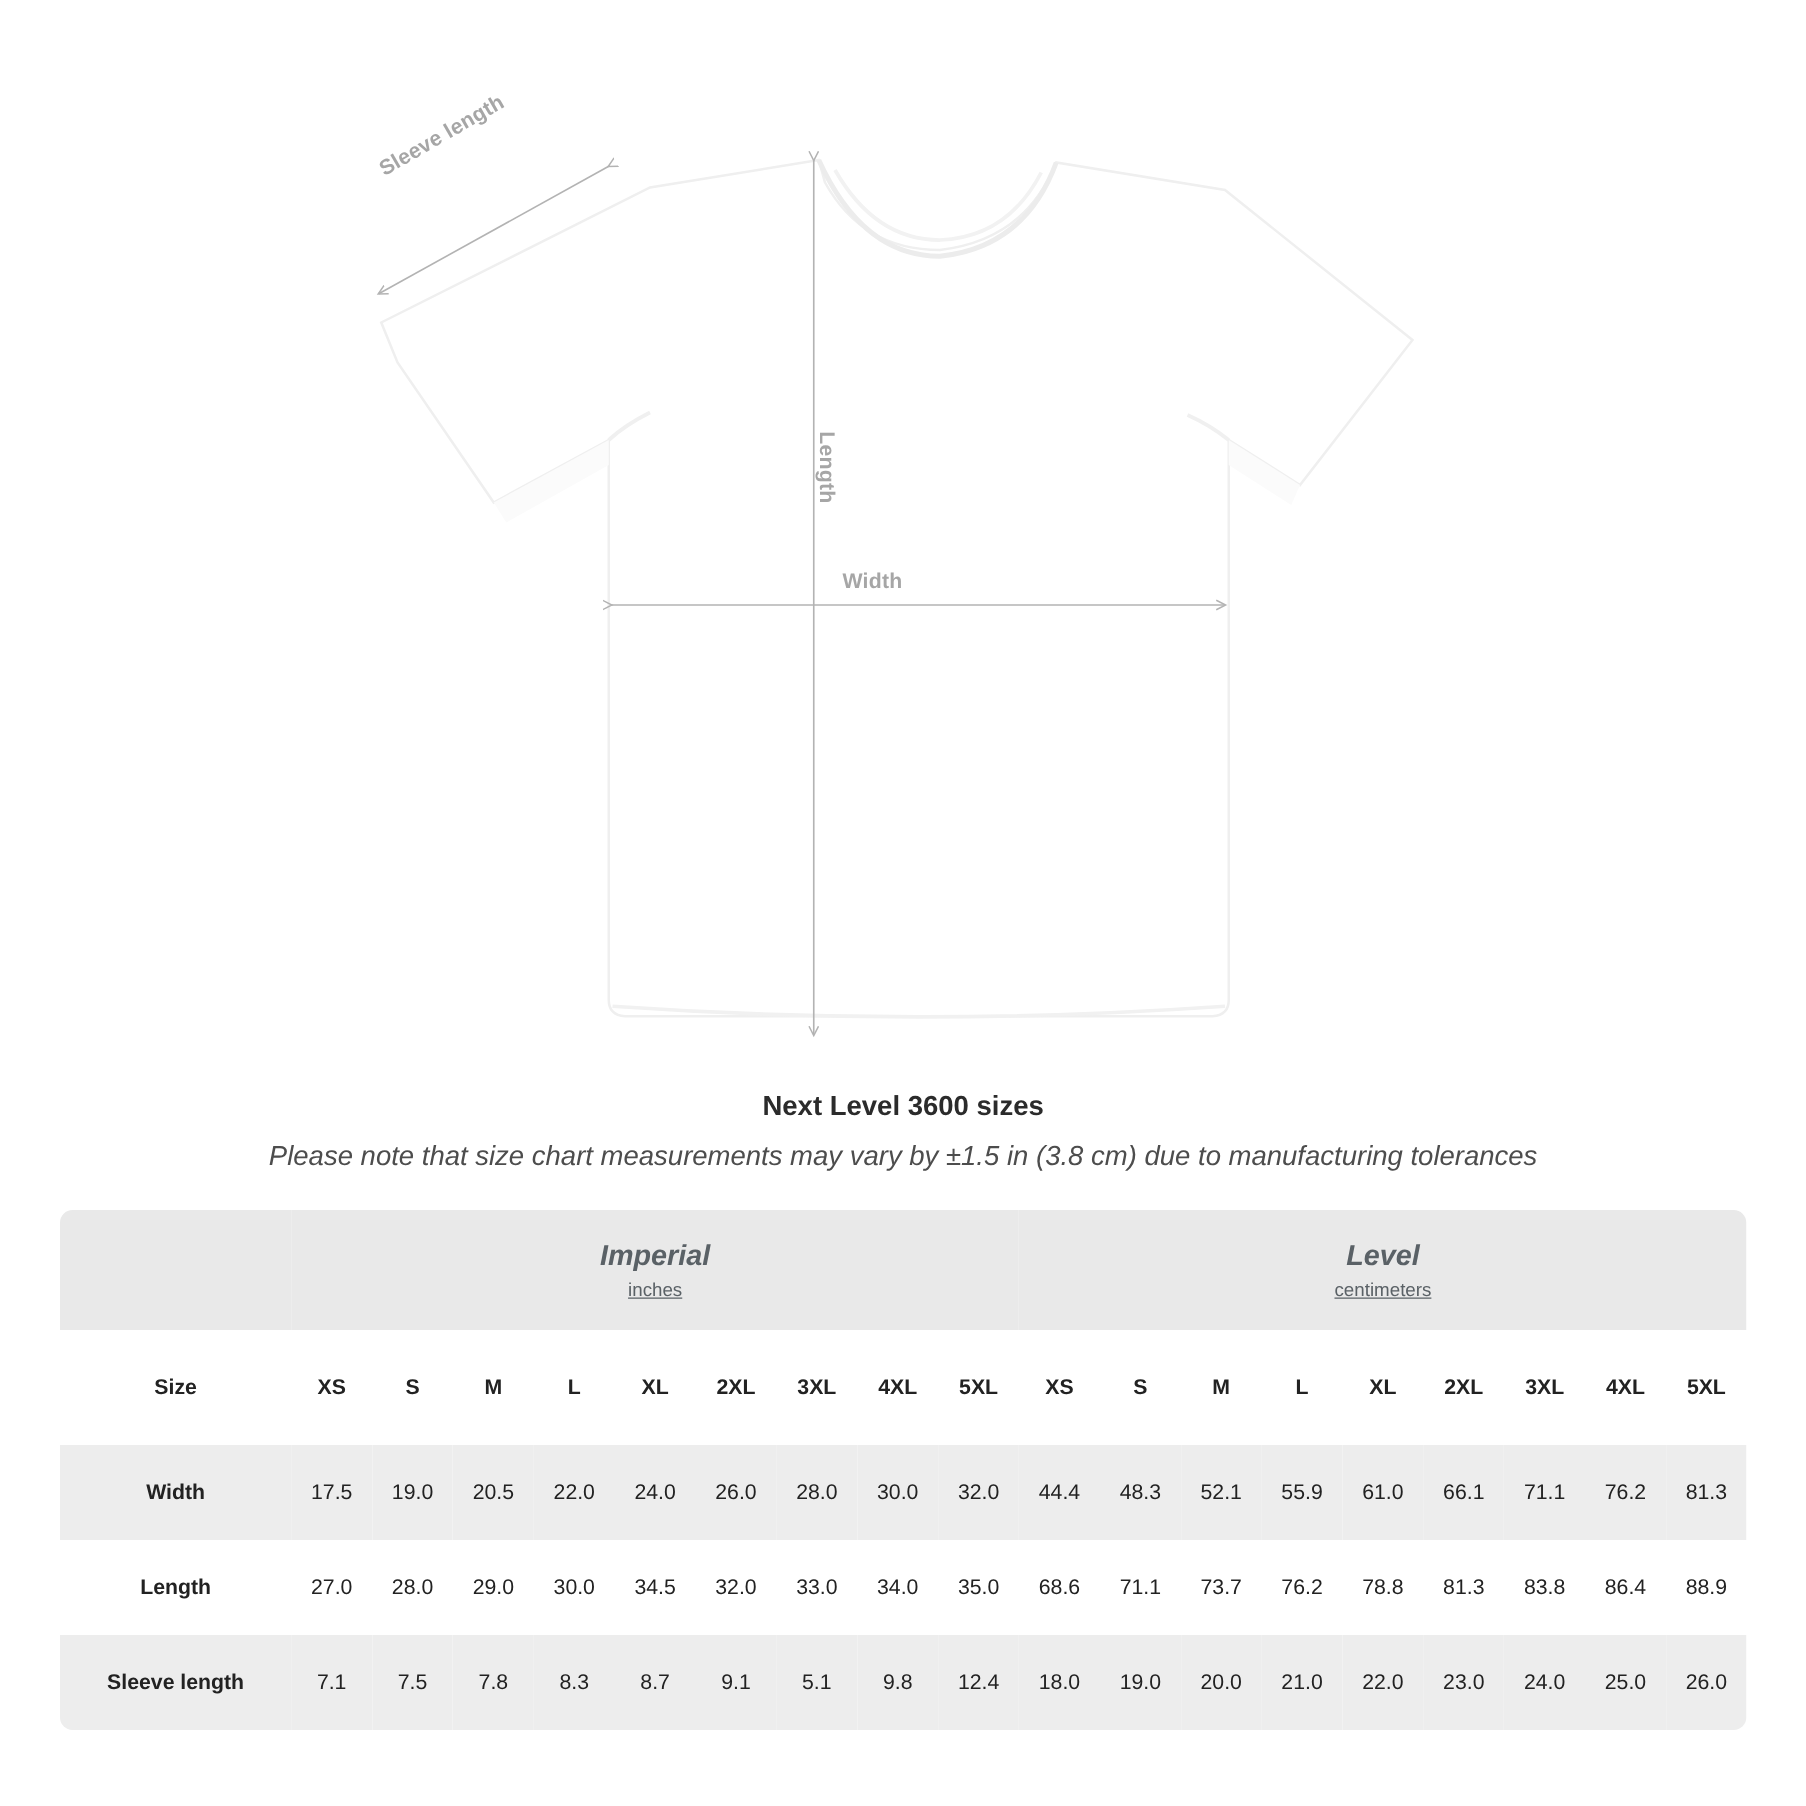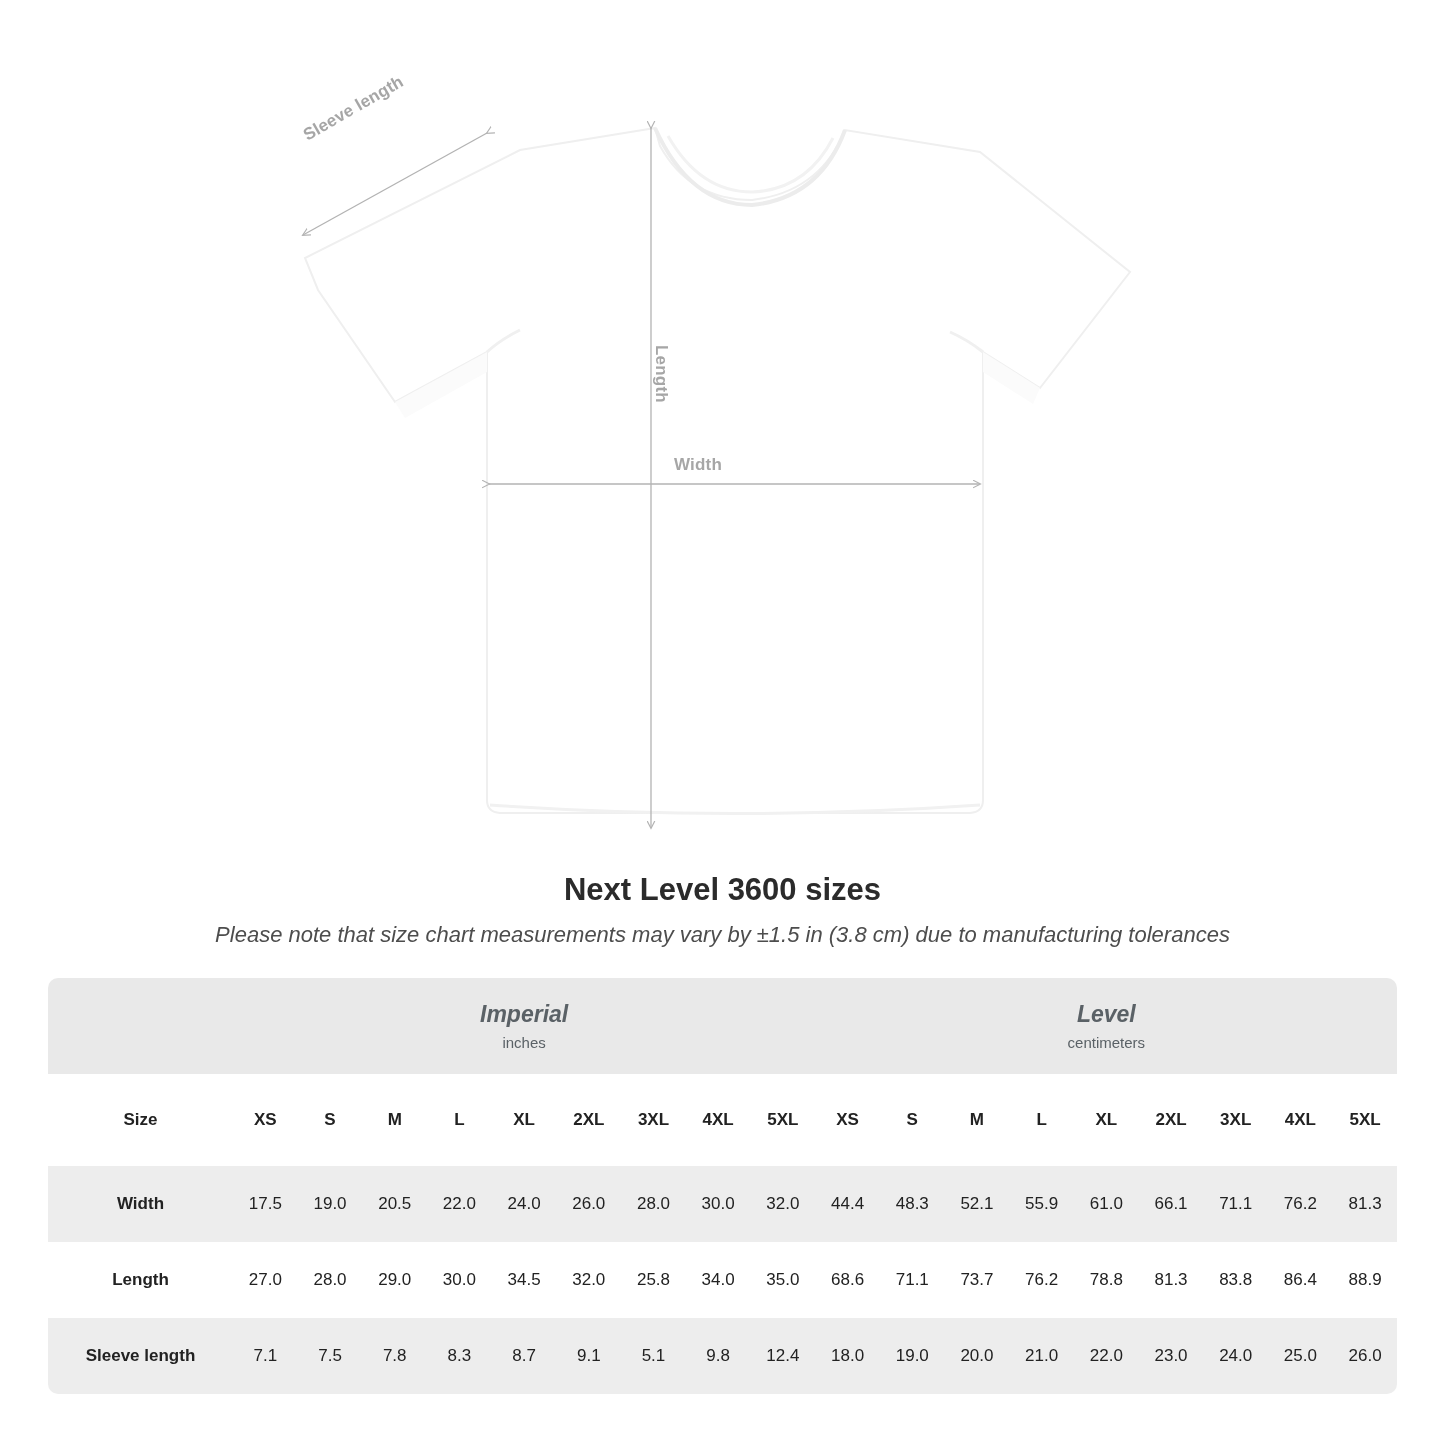--- a/index.html
+++ b/index.html
@@ -50,21 +50,21 @@
     left: 674px;
     top: 455px;
   }
 
   
   .title-block {
     text-align: center;
     margin-top: 12px;
   }
   .chart-title {
-    font-size: 31px;
+    font-size: 22px;
     font-weight: bold;
     color: #2b2b2b;
     margin: 0 0 14px 0;
   }
   .chart-note {
     font-size: 22px;
     font-style: italic;
     color: #4d4d4d;
     margin: 0;
   }
@@ -102,20 +102,21 @@
     font-style: italic;
     color: #5a6166;
     line-height: 1.2;
   }
   .unit-sub {
     font-size: 15px;
     color: #5a6166;
     font-style: normal;
     font-weight: normal;
     padding-top: 5px;
+    text-decoration: underline;
   }
   .row-size td {
     height: 92px;
     background: #ffffff;
   }
   .row-width td {
     height: 76px;
     background: #ededed;
   }
   .row-length td {
@@ -276,21 +277,21 @@
       </tr>
 
       <tr class="row-length">
         <td class="rowlabel">Length</td>
         <td class="val">27.0</td>
         <td class="val">28.0</td>
         <td class="val">29.0</td>
         <td class="val">30.0</td>
         <td class="val">34.5</td>
         <td class="val">32.0</td>
-        <td class="val">25.8</td>
+        <td class="val">33.0</td>
         <td class="val">34.0</td>
         <td class="val">35.0</td>
         <td class="val">68.6</td>
         <td class="val">71.1</td>
         <td class="val">73.7</td>
         <td class="val">76.2</td>
         <td class="val">78.8</td>
         <td class="val">81.3</td>
         <td class="val">83.8</td>
         <td class="val">86.4</td>

